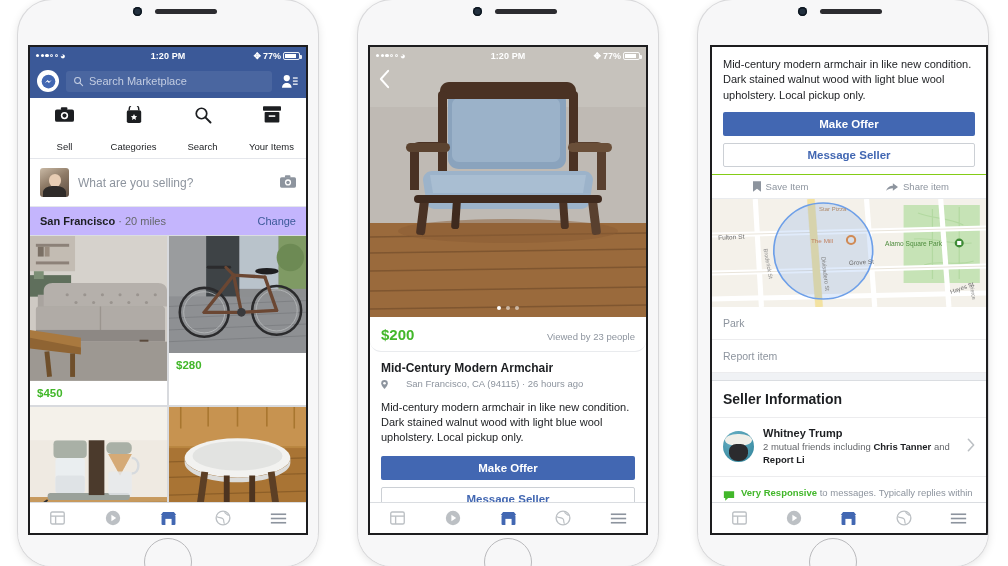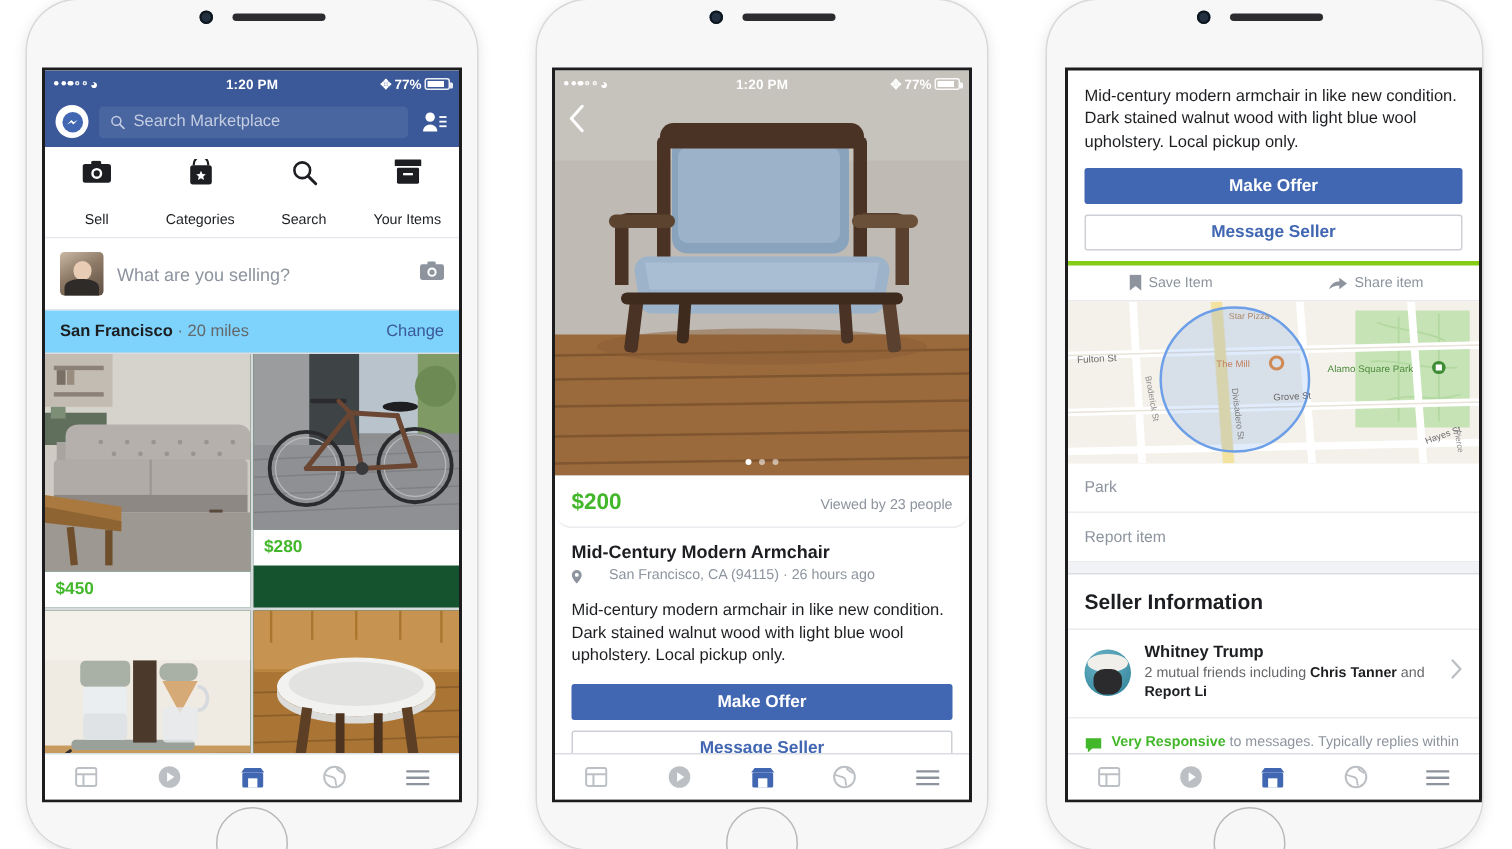--- a/index.html
+++ b/index.html
@@ -71,30 +71,30 @@
              border-bottom:1px solid #e4e6eb; }
   .avatar{ width:29px;height:29px;border-radius:3px;flex:0 0 auto; overflow:hidden;
            background:linear-gradient(150deg,#c9b9a5 0%,#8e7a66 45%,#5e4e42 100%); position:relative;}
   .avatar::before{content:"";position:absolute;left:30%;top:22%;width:42%;height:42%;border-radius:50%;
            background:#e8cdb4;}
   .avatar::after{content:"";position:absolute;left:12%;top:62%;width:78%;height:48%;border-radius:42% 42% 0 0;
            background:#2f2b29;}
   .composer .cph{ flex:1; font-size:12px; color:#8d949e; }
 
   
-  .locbar{ display:flex; align-items:center; padding:8px 10px; background:#7dd3fc;
+  .locbar{ display:flex; align-items:center; padding:8px 10px; background:#c4b5fd;
            border-bottom:1px solid #dadde1; }
   .locbar .loc{ flex:1; font-size:11px; color:#1c1e21; }
   .locbar .loc b{ font-weight:bold; }
   .locbar .loc span.m{ color:#65676b; }
   .locbar .chg{ font-size:11px; color:#3b5998; }
 
   
   .grid{ display:grid; grid-template-columns:1fr 1fr; gap:2px; background:#d8dade; }
-  .cell{ background:#14532d; }
+  .cell{ background:#ffffff; }
   .thumb{ width:100%; display:block; }
   .price{ font-size:11.5px; color:#42b72a; font-weight:bold; padding:6px 7px; background:#fff; }
 
   
   .tabbar{ position:absolute; bottom:0; left:0; right:0; height:31px; background:#fff;
            border-top:1px solid #dadde1; display:flex; align-items:center; }
   .tab{ flex:1; display:flex; align-items:center; justify-content:center; }
 
   
   .hero{ position:relative; width:100%; height:270px; overflow:hidden; background:#b8b2ac; }
@@ -112,21 +112,21 @@
   .imeta{ font-size:9.5px; color:#8d949e; margin-top:3px; display:flex; align-items:flex-end; gap:18px;}
   .idesc{ padding:9px 11px 10px; font-size:11px; line-height:1.38; color:#1c1e21; }
   .btnblue{ margin:0 11px 7px; height:24px; background:#4267b2; color:#fff; font-size:11.5px;
             font-weight:bold; display:flex; align-items:center; justify-content:center; border-radius:2px;}
   .btnwhite{ margin:0 11px 7px; height:24px; background:#fff; color:#4267b2; font-size:11.5px;
             font-weight:bold; display:flex; align-items:center; justify-content:center;
             border:1px solid #ccd0d5; border-radius:2px;}
 
   
   .p3desc{ padding:10px 11px 9px; font-size:11px; line-height:1.4; color:#1c1e21; }
-  .saveshare{ display:flex; border-top:3px solid #84cc16; border-bottom:1px solid #e9ebee;
+  .saveshare{ display:flex; border-top:1px solid #84cc16; border-bottom:1px solid #e9ebee;
               padding:6px 0; background:#fff; }
   .ss{ flex:1; display:flex; align-items:center; justify-content:center; gap:5px;
        font-size:9.5px; color:#8d949e; }
   .map{ position:relative; height:108px; overflow:hidden; background:#f2efe9; }
   .listrow{ padding:10px 11px; font-size:10.5px; color:#8d949e; border-bottom:1px solid #ececee; background:#fff;}
   .sectionhdr{ padding:10px 11px; font-size:14px; font-weight:bold; color:#1c1e21;
                background:#fff; border-top:1px solid #dadde1; border-bottom:1px solid #ececee;}
   .sellerrow{ display:flex; align-items:center; gap:9px; padding:9px 11px; background:#fff;}
   .savatar{ width:31px;height:31px;border-radius:50%;flex:0 0 auto; overflow:hidden; position:relative;
             background:radial-gradient(circle at 40% 30%,#6fb5c9,#2a7f96); }

